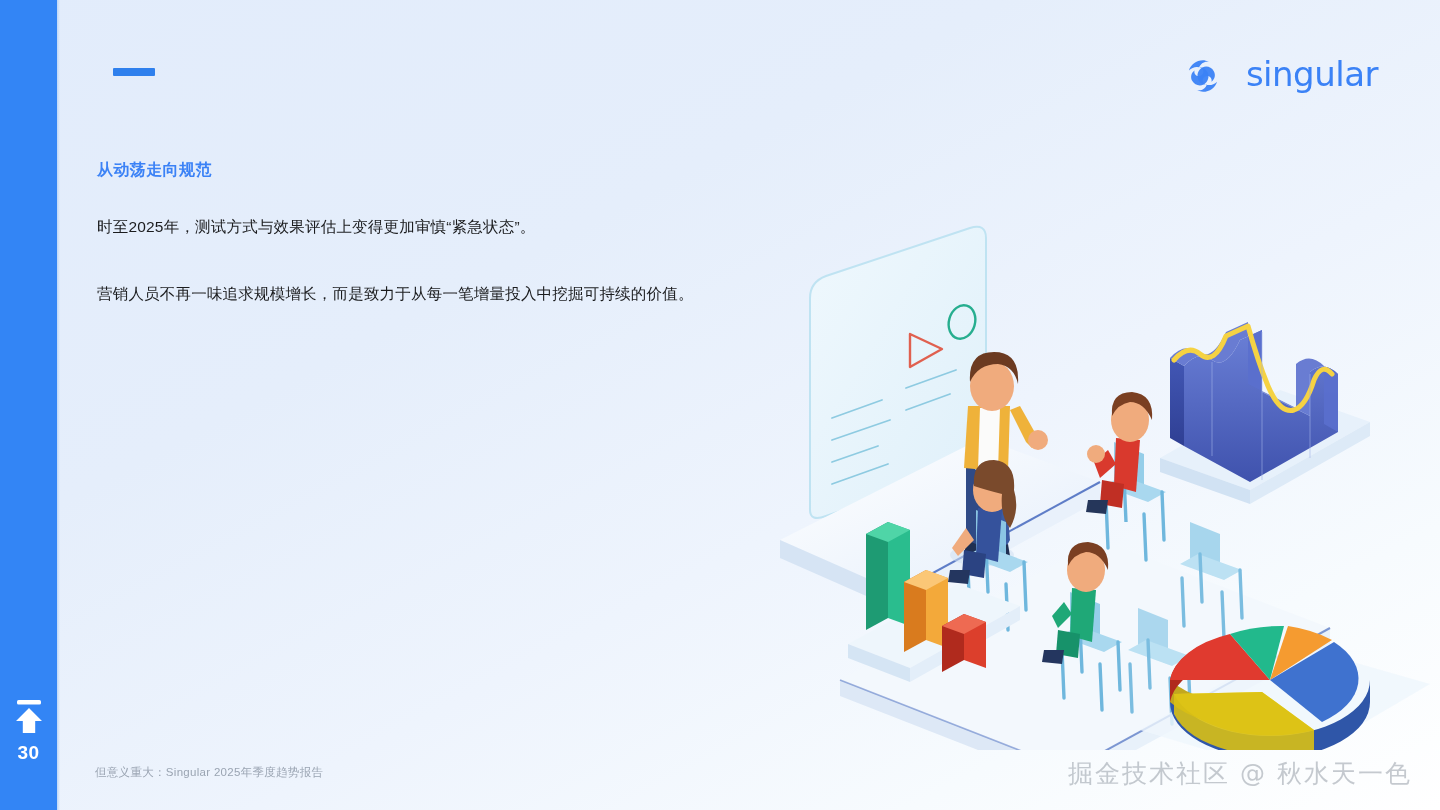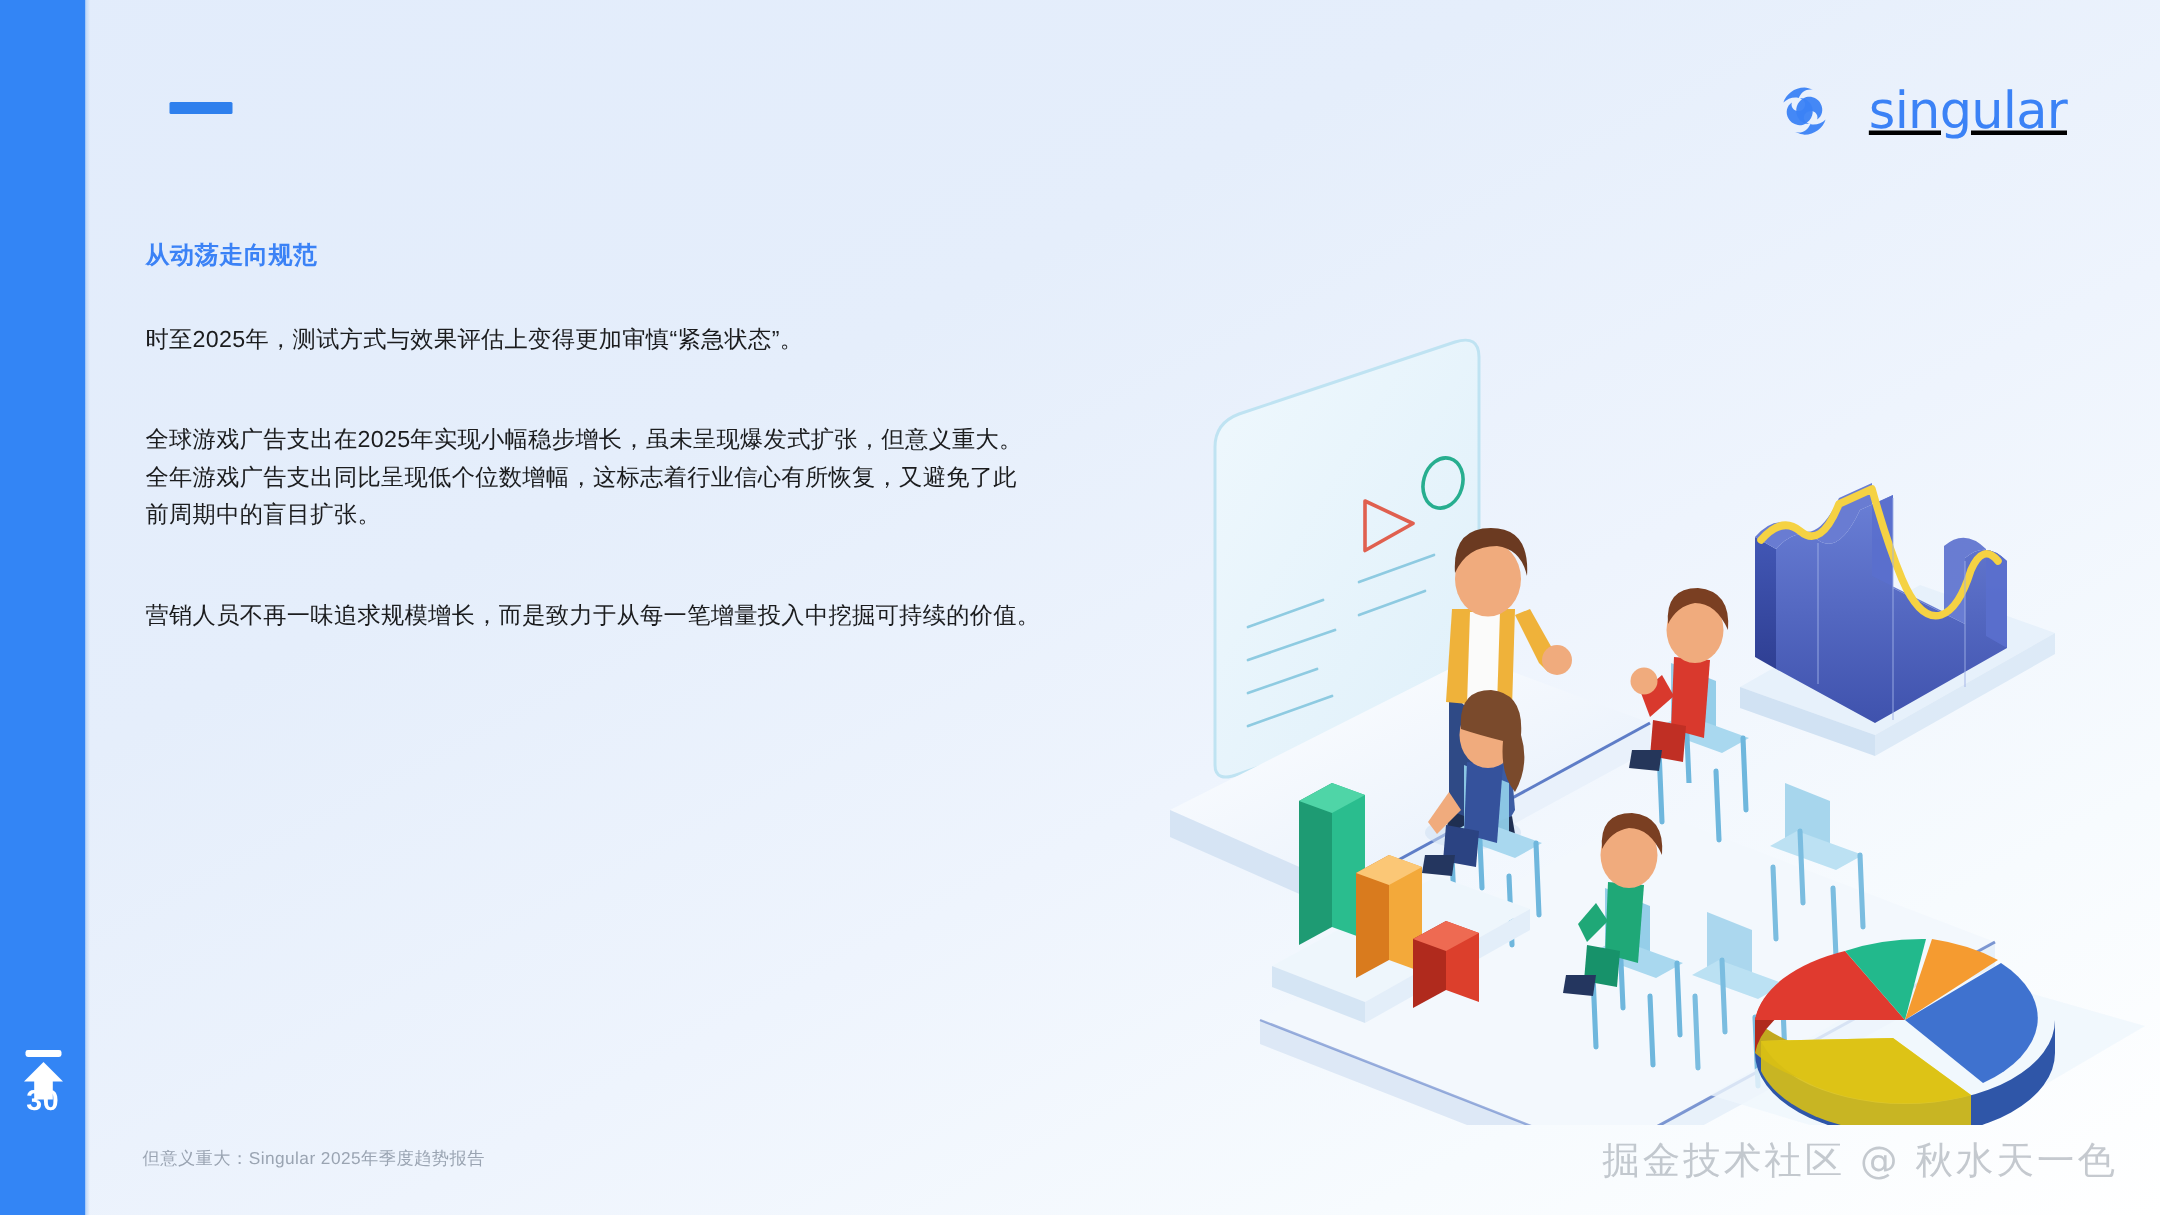--- a/index.html
+++ b/index.html
@@ -24,21 +24,21 @@
   #rail-edge {
     position: absolute; left: 57px; top: 0;
     width: 3px; height: 810px;
     background: linear-gradient(to right, #bcd6f7, rgba(227,236,250,0));
   }
   #rail-icon {
     position: absolute; left: 13px; top: 700px;
     width: 32px; height: 34px;
   }
   #rail-page {
-    position: absolute; left: 0; top: 724px;
+    position: absolute; left: 0; top: 742px;
     width: 57px;
     text-align: center;
     color: #ffffff;
     font-size: 19px;
     font-weight: bold;
     letter-spacing: .5px;
   }
 
   
   #accent-bar {
@@ -90,21 +90,21 @@
     position: absolute; right: 28px; top: 757px;
     font-size: 25px;
     color: rgba(120,128,140,.42);
     letter-spacing: 2px;
     font-family: "DejaVu Sans", sans-serif;
   }
 
   
   #logo {
     position: absolute; right: 62px; top: 54px;
-    display: flex; align-items: center; gap: 25px; text-decoration: underline;
+    display: flex; align-items: flex-end; gap: 25px;
   }
   #logo-text {
     font-size: 34px;
     color: #3b82f6;
     letter-spacing: -.5px;
     font-weight: normal;
     font-family: "DejaVu Sans", sans-serif;
   }
 
   
@@ -135,23 +135,20 @@
       <g fill="#3b82f6">
         <path d="M32 4 C20 4 10 12 7 22 C13 16 22 14 29 18 C33 20 34 25 31 29 C28 33 22 33 19 30 C17 28 16 25 17 22 C11 26 9 34 13 41 C17 48 26 51 33 47 C41 43 44 33 40 25 C37 19 31 16 25 17 C28 9 35 5 43 7 C38 5 35 4 32 4 Z" opacity="0.95"></path>
         <path d="M57 42 C51 48 42 50 35 46 C31 44 30 39 33 35 C36 31 42 31 45 34 C47 36 48 39 47 42 C53 38 55 30 51 23 C47 16 38 13 31 17 C23 21 20 31 24 39 C27 45 33 48 39 47 C36 55 29 59 21 57 C26 59 29 60 32 60 C44 60 54 52 57 42 Z" opacity="0.95"></path>
       </g>
     </svg>
     <div id="logo-text">singular</div>
   </div>
 
   <div id="body-copy">
     <div class="para">时至2025年，测试方式与效果评估上变得更加审慎“紧急状态”。</div>
-    <div class="para">全球游戏广告支出在2025年实现小幅稳步增长，虽未呈现爆发式扩张，但意义重大。
-全年游戏广告支出同比呈现低个位数增幅，这标志着行业信心有所恢复，又避免了此
-前周期中的盲目扩张。</div>
     <div class="para">营销人员不再一味追求规模增长，而是致力于从每一笔增量投入中挖掘可持续的价值。</div>
   </div>
 
   <div id="source-note">但意义重大：Singular 2025年季度趋势报告</div>
   <div id="watermark">掘金技术社区 @ 秋水天一色</div>
 
   <svg id="illustration" viewBox="0 0 680 540">
     <defs>
       <linearGradient id="gScreen" x1="0" y1="0" x2="1" y2="1">
         <stop offset="0%" stop-color="#eff8fd"></stop>

